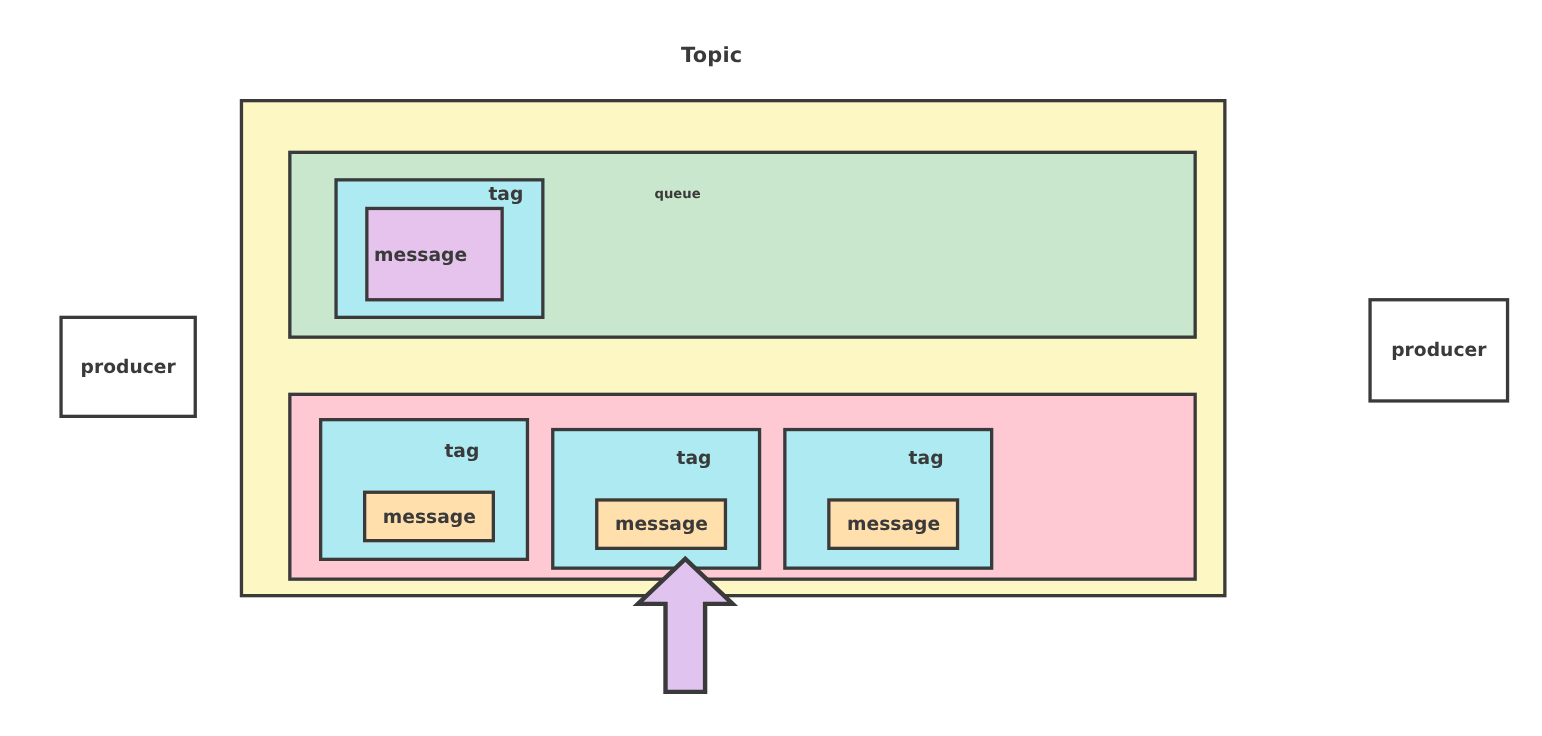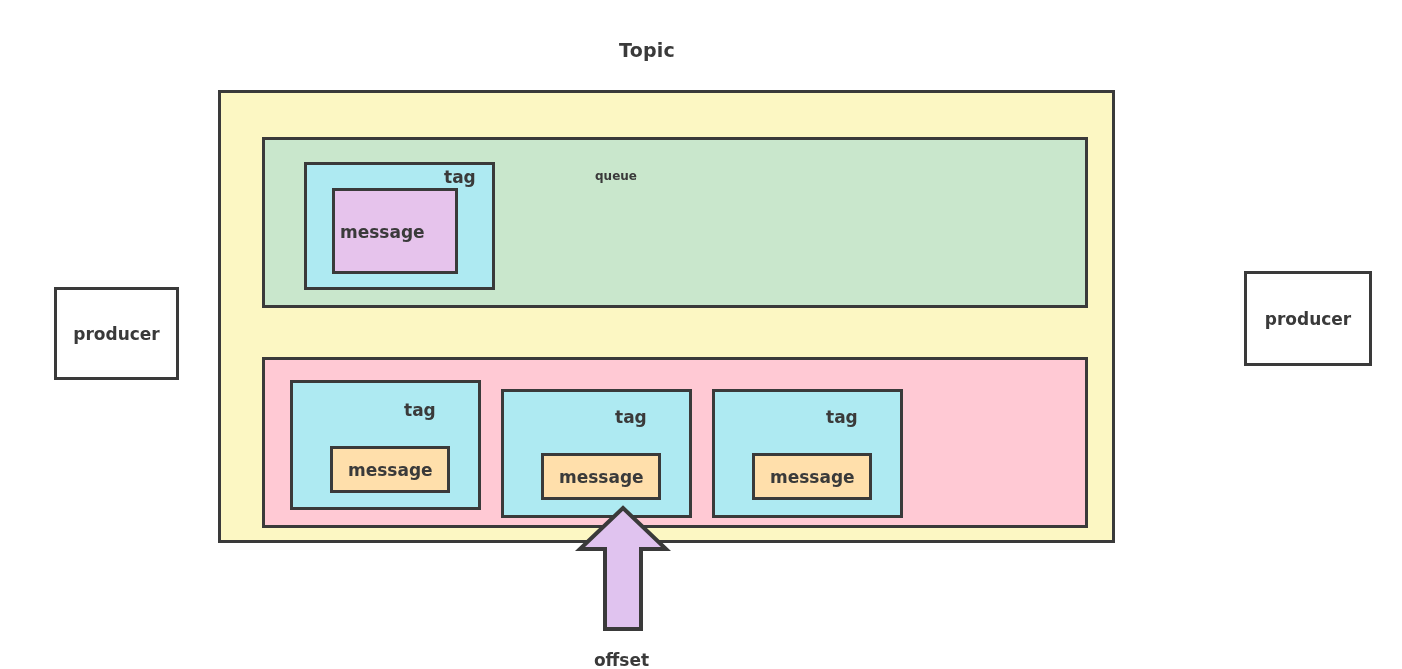--- a/index.html
+++ b/index.html
@@ -230,15 +230,14 @@
   <div class="lbl" id="pmsg-1-label">message</div>
 
   <div class="box" id="ptag-2"></div>
   <div class="lbl" id="ptag-2-label">tag</div>
   <div class="box" id="pmsg-2"></div>
   <div class="lbl" id="pmsg-2-label">message</div>
 
   <svg id="offset-arrow" viewBox="0 0 96 132">
     <polygon points="48,5 91,46 66,46 66,126 30,126 30,46 5,46" fill="#e0c3ef" stroke="#3a3a3a" stroke-width="4" stroke-linejoin="miter"></polygon>
   </svg>
-  <div class="lbl" id="offset-label">offset</div>
 
 </div>
 
 </body></html>

